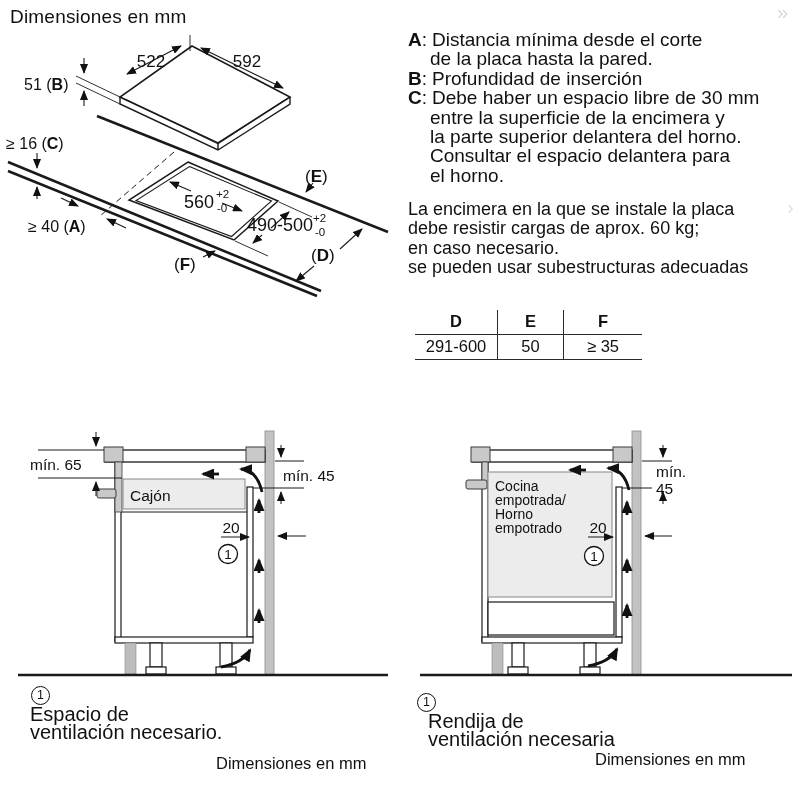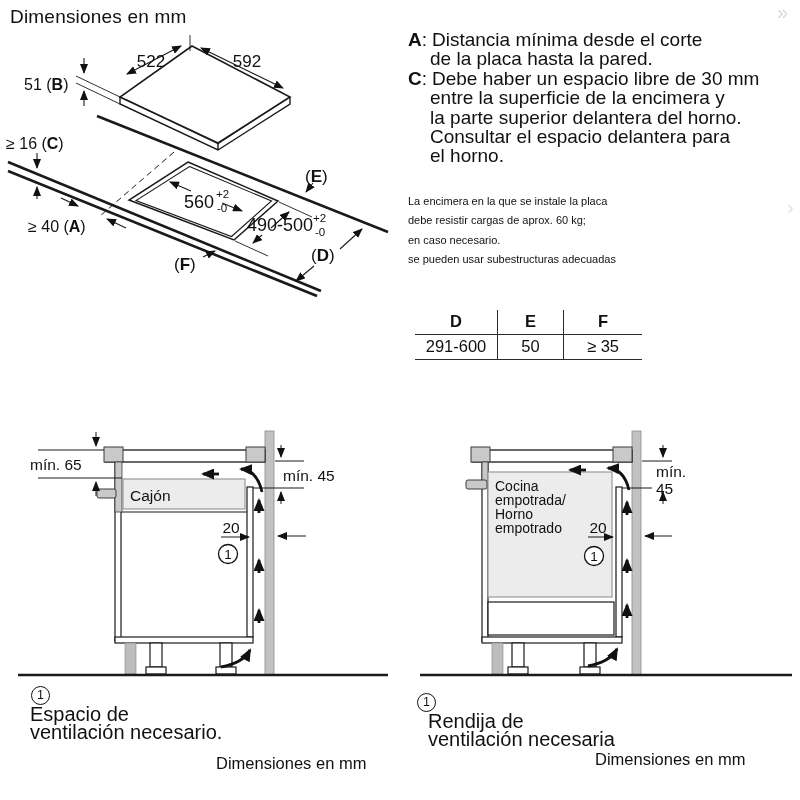--- a/index.html
+++ b/index.html
@@ -5,21 +5,21 @@
   html,body{margin:0;padding:0}
   body{width:800px;height:800px;background:#fff;font-family:"Liberation Sans",sans-serif;color:#111;position:relative;overflow:hidden}
   .abs{position:absolute}
   svg{position:absolute;overflow:visible;font-family:"Liberation Sans",sans-serif}
   svg text{fill:#111}
   .b{font-weight:bold}
   #title{left:10px;top:6px;font-size:19px;letter-spacing:.2px}
   #notes{left:408px;top:30px;font-size:19px;line-height:19.4px;white-space:nowrap}
   .note-cont{padding-left:22px}
   .note-sep{margin-right:5px}
-  #paragraph{left:408px;top:192px;font-size:11px;line-height:19.4px;white-space:nowrap}
+  #paragraph{left:408px;top:200px;font-size:18px;line-height:19.4px;white-space:nowrap}
   #tablewrap{left:415px;top:310px}
   table.dims{border-collapse:collapse;font-size:16.5px}
   table.dims th{font-weight:bold}
   table.dims th,table.dims td{text-align:center;padding:2px 0 3px 0}
   table.dims .c1{width:82px}
   table.dims .c2{width:65px}
   table.dims .c3{width:78px}
   table.dims th+th,table.dims td+td{border-left:1.2px solid #2b2b2b}
   table.dims thead th{border-bottom:1.4px solid #2b2b2b}
   table.dims tbody tr:first-child td{border-bottom:1.4px solid #2b2b2b}
@@ -92,20 +92,21 @@
   <text x="216" y="198" font-size="11.5">+2</text>
   <text x="217" y="212" font-size="11.5">-0</text>
   <text x="247" y="231" font-size="18">490-500</text>
   <text x="313" y="222" font-size="11.5">+2</text>
   <text x="315" y="236" font-size="11.5">-0</text>
 </svg>
 
 <div class="abs" id="notes">
   <div class="note-row"><span class="b">A</span><span class="note-sep">:</span><span>Distancia mínima desde el corte</span></div>
   <div class="note-cont">de la placa hasta la pared.</div>
+  <div class="note-row"><span class="b">B</span><span class="note-sep">:</span><span>Profundidad de inserción</span></div>
   <div class="note-row"><span class="b">C</span><span class="note-sep">:</span><span>Debe haber un espacio libre de 30 mm</span></div>
   <div class="note-cont">entre la superficie de la encimera y</div>
   <div class="note-cont">la parte superior delantera del horno.</div>
   <div class="note-cont">Consultar el espacio delantera para</div>
   <div class="note-cont">el horno.</div>
 </div>
 
 <div class="abs" id="paragraph">
   <div>La encimera en la que se instale la placa</div>
   <div>debe resistir cargas de aprox. 60 kg;</div>

